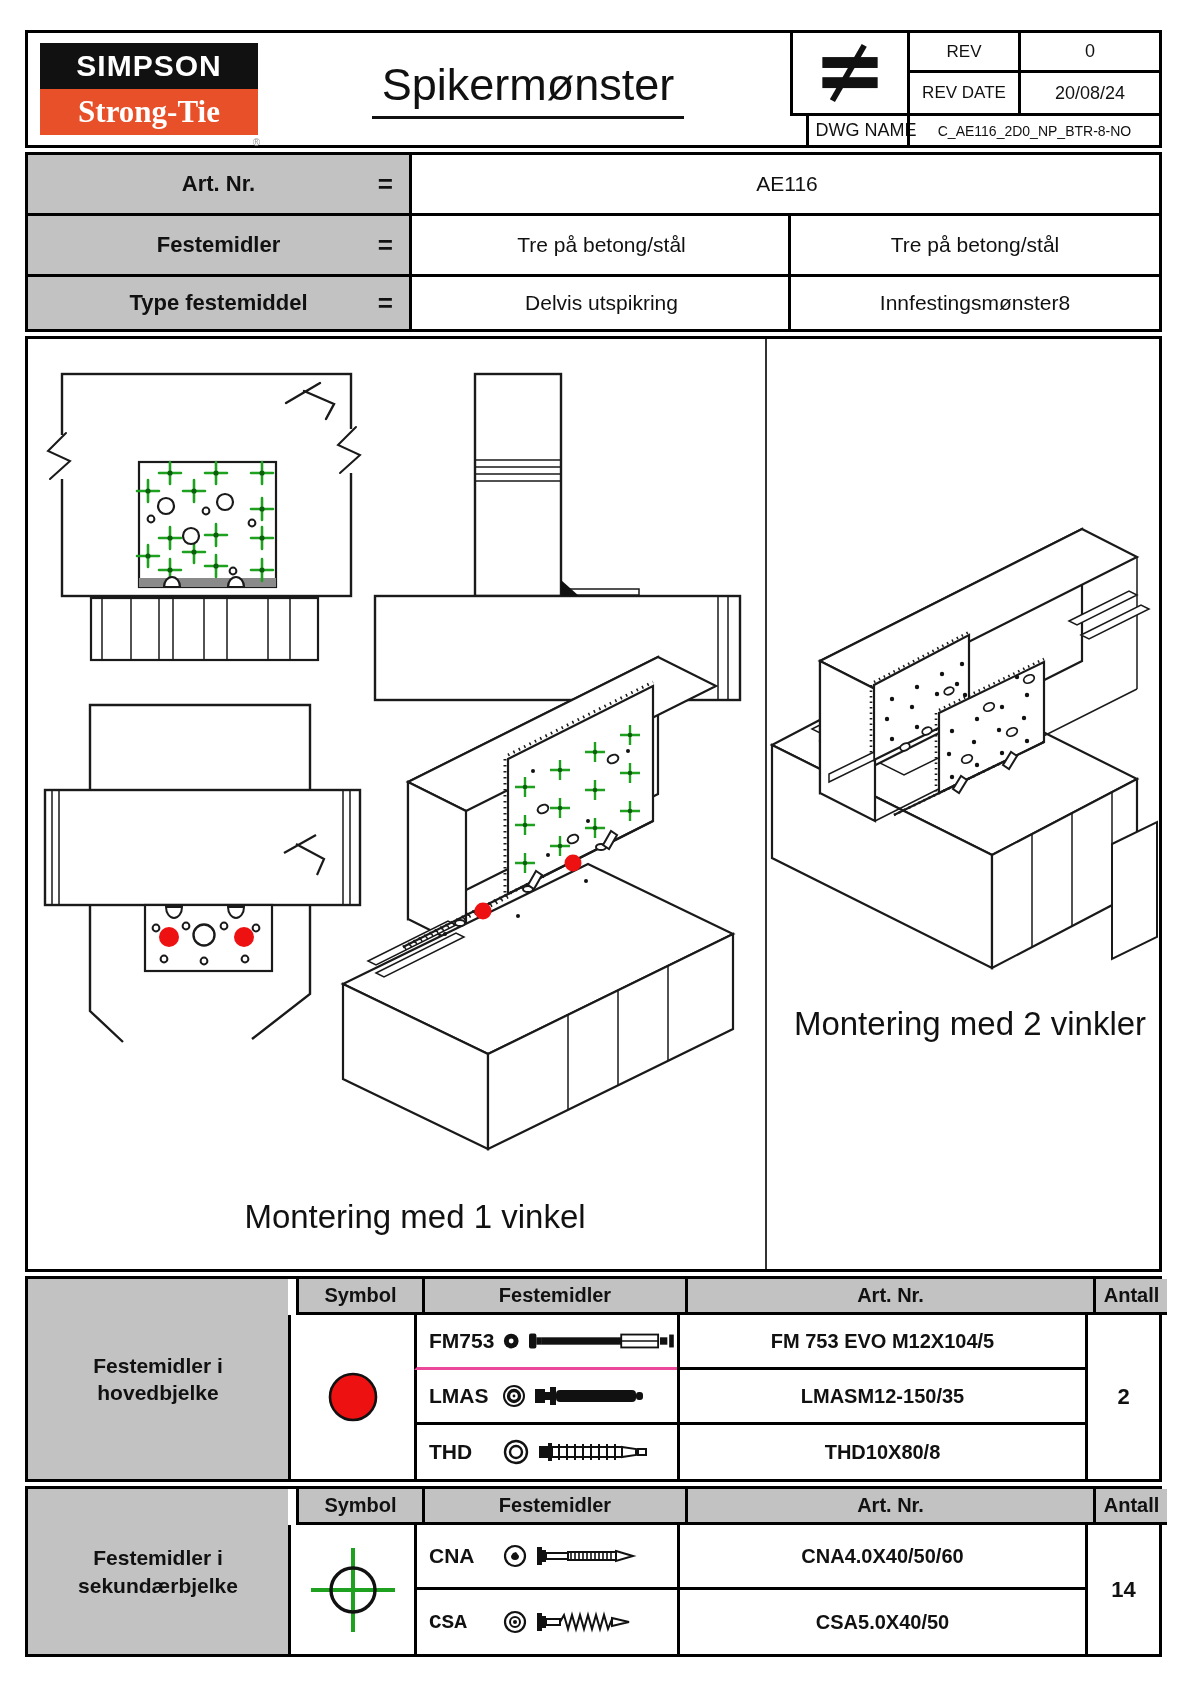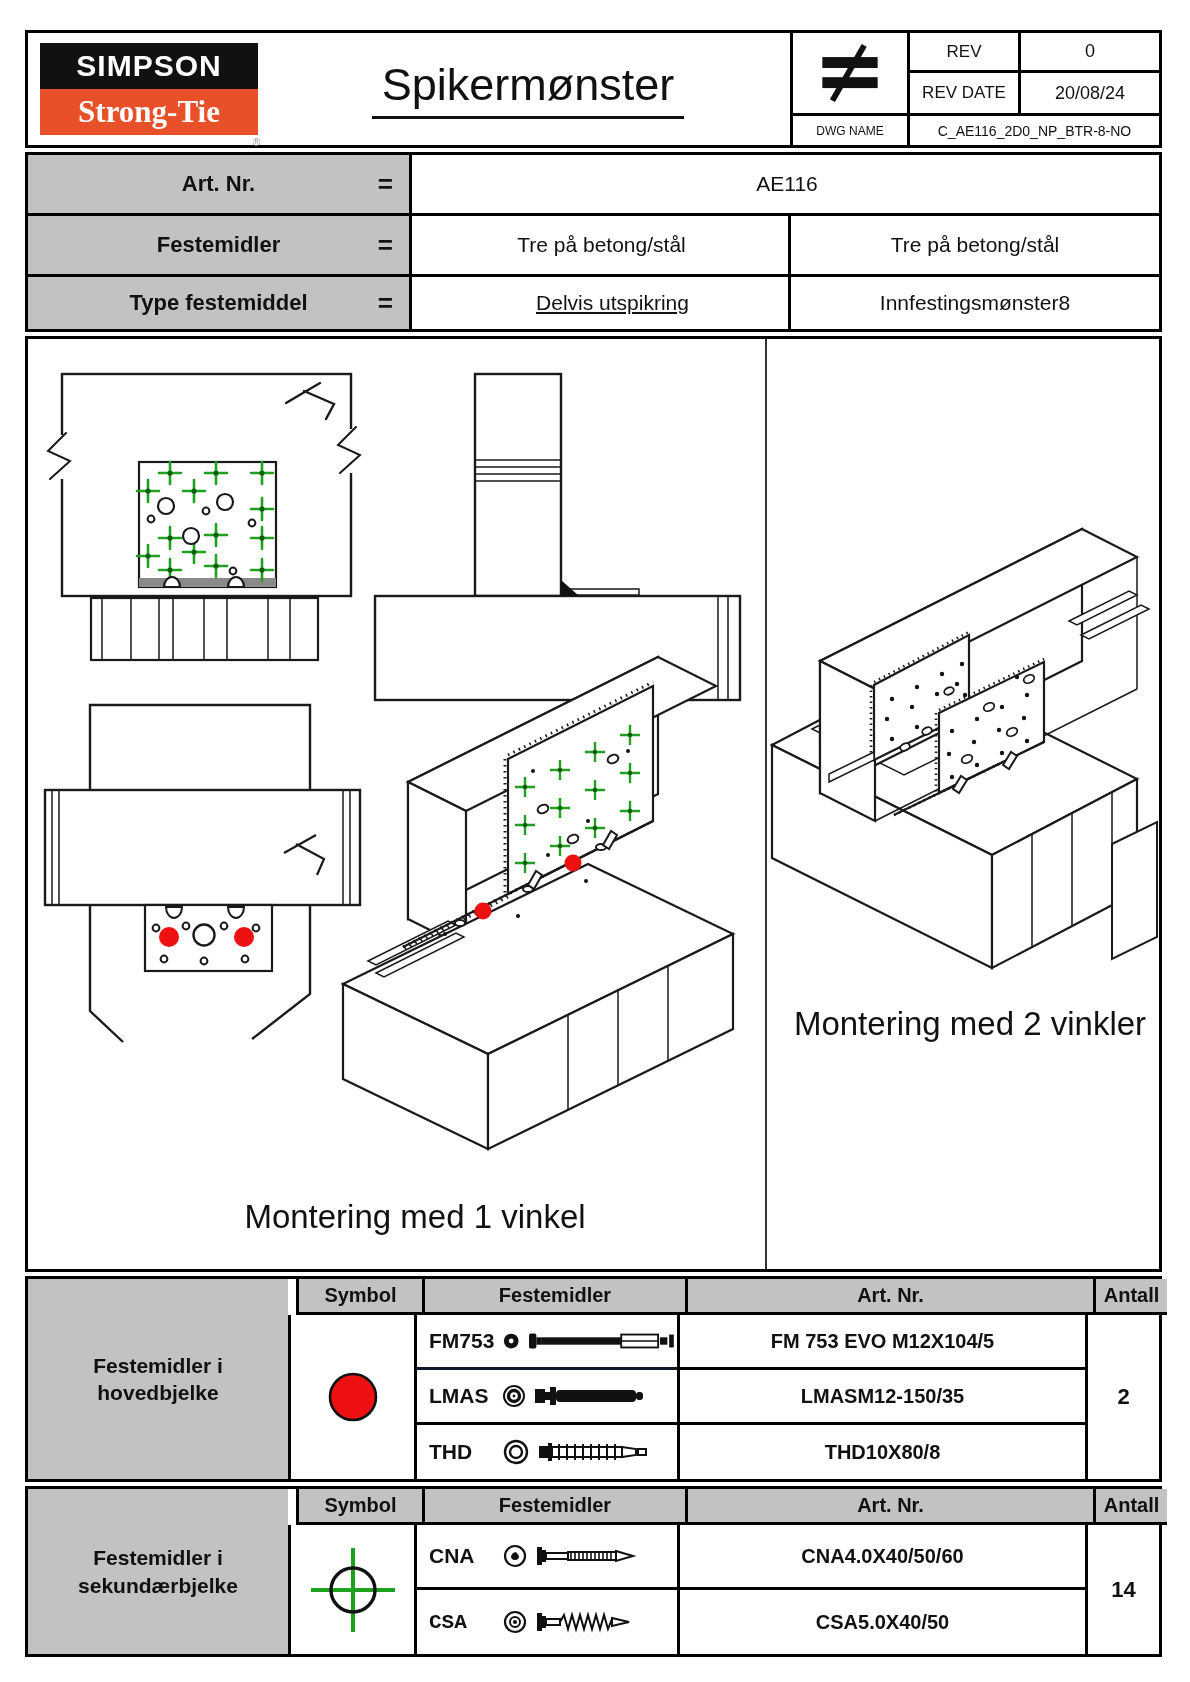--- a/index.html
+++ b/index.html
@@ -61,21 +61,21 @@
         <svg width="78" height="62" viewBox="0 0 90 74">
           <rect x="12" y="18" width="66" height="13" fill="#111"></rect>
           <rect x="12" y="42" width="66" height="13" fill="#111"></rect>
           <line x1="24" y1="70" x2="62" y2="4" stroke="#111" stroke-width="7"></line>
         </svg>
       </div>
       <div class="rt-cell" style="left:117px;top:0;width:111px;height:40px;border-bottom:3px solid #000;font-size:17px;">REV</div>
       <div class="rt-cell" style="left:228px;top:0;width:141px;height:40px;border-bottom:3px solid #000;font-size:18px;">0</div>
       <div class="rt-cell" style="left:117px;top:40px;width:111px;height:43px;border-bottom:3px solid #000;font-size:17px;">REV DATE</div>
       <div class="rt-cell" style="left:228px;top:40px;width:141px;height:43px;border-bottom:3px solid #000;font-size:18px;">20/08/24</div>
-      <div class="rt-cell" style="left:0;top:83px;width:117px;height:29px;font-size:12px;">DWG NAME</div>
+      <div class="rt-cell" style="left:16px;top:83px;width:117px;height:29px;font-size:18px;">DWG NAME</div>
       <div class="rt-cell" style="left:117px;top:83px;width:252px;height:29px;font-size:14px;">C_AE116_2D0_NP_BTR-8-NO</div>
     </div>
   </div>
 
   <div class="sect" style="left:25px;top:152px;width:1137px;height:180px;">
     <div class="info-row" style="top:0;border-bottom:3px solid #000;">
       <div class="info-label">
         <span>Art. Nr.</span>
         <span class="eq">=</span>
       </div>
@@ -87,21 +87,21 @@
         <span class="eq">=</span>
       </div>
       <div class="info-val" style="left:387px;width:373px;">Tre på betong/stål</div>
       <div class="info-val" style="left:760px;width:371px;border-left:3px solid #000;">Tre på betong/stål</div>
     </div>
     <div class="info-row" style="top:122px;height:52px;">
       <div class="info-label">
         <span>Type festemiddel</span>
         <span class="eq">=</span>
       </div>
-      <div class="info-val" style="left:398px;width:373px;text-decoration:underline;">Delvis utspikring</div>
+      <div class="info-val" style="left:387px;width:373px;">Delvis utspikring</div>
       <div class="info-val" style="left:760px;width:371px;border-left:3px solid #000;">
         <span>Innfestingsmønster</span>
         <span>8</span>
       </div>
     </div>
   </div>
 
   <div class="sect" style="left:25px;top:336px;width:1137px;height:936px;">
     <div class="abs" style="left:737px;top:0;width:2px;height:930px;background:#333;"></div>
 
@@ -347,21 +347,21 @@
     <div class="cell grey fc hdr" style="left:386px;top:0;width:263px;height:36px;border-bottom:3px solid #000;">Festemidler</div>
     <div class="cell grey fc hdr" style="left:649px;top:0;width:408px;height:36px;border-bottom:3px solid #000;">Art. Nr.</div>
     <div class="cell grey fc hdr" style="left:1057px;top:0;width:74px;height:36px;border-bottom:3px solid #000;">Antall</div>
 
     <div class="cell fc" style="left:260px;top:36px;width:126px;height:164px;">
       <svg width="56" height="56" viewBox="0 0 56 56">
         <circle cx="28" cy="28" r="23" style="fill:var(--red)" stroke="#111" stroke-width="2.6"></circle>
       </svg>
     </div>
 
-    <div class="cell fc fest-row" style="left:386px;top:36px;width:263px;height:55px;border-bottom:3px solid #0f172a;">
+    <div class="cell fc fest-row" style="left:386px;top:36px;width:263px;height:55px;border-bottom:3px solid #ec4899;">
       <span class="fcode">FM753</span>
       <svg width="20" height="22" viewBox="0 0 20 22">
         <circle cx="10" cy="11" r="8" fill="#111"></circle>
           <circle cx="10" cy="11" r="2.6" fill="#fff"></circle>
       </svg>
       <svg width="160" height="24" viewBox="0 0 160 24">
         <rect x="0" y="4" width="8" height="16" rx="2" fill="#111"></rect>
           <rect x="8" y="8" width="6" height="8" fill="#111"></rect>
         <rect x="14" y="8" width="86" height="8" fill="#111"></rect>
         <rect x="100" y="5" width="40" height="14" fill="#fff" stroke="#111" stroke-width="2"></rect>

